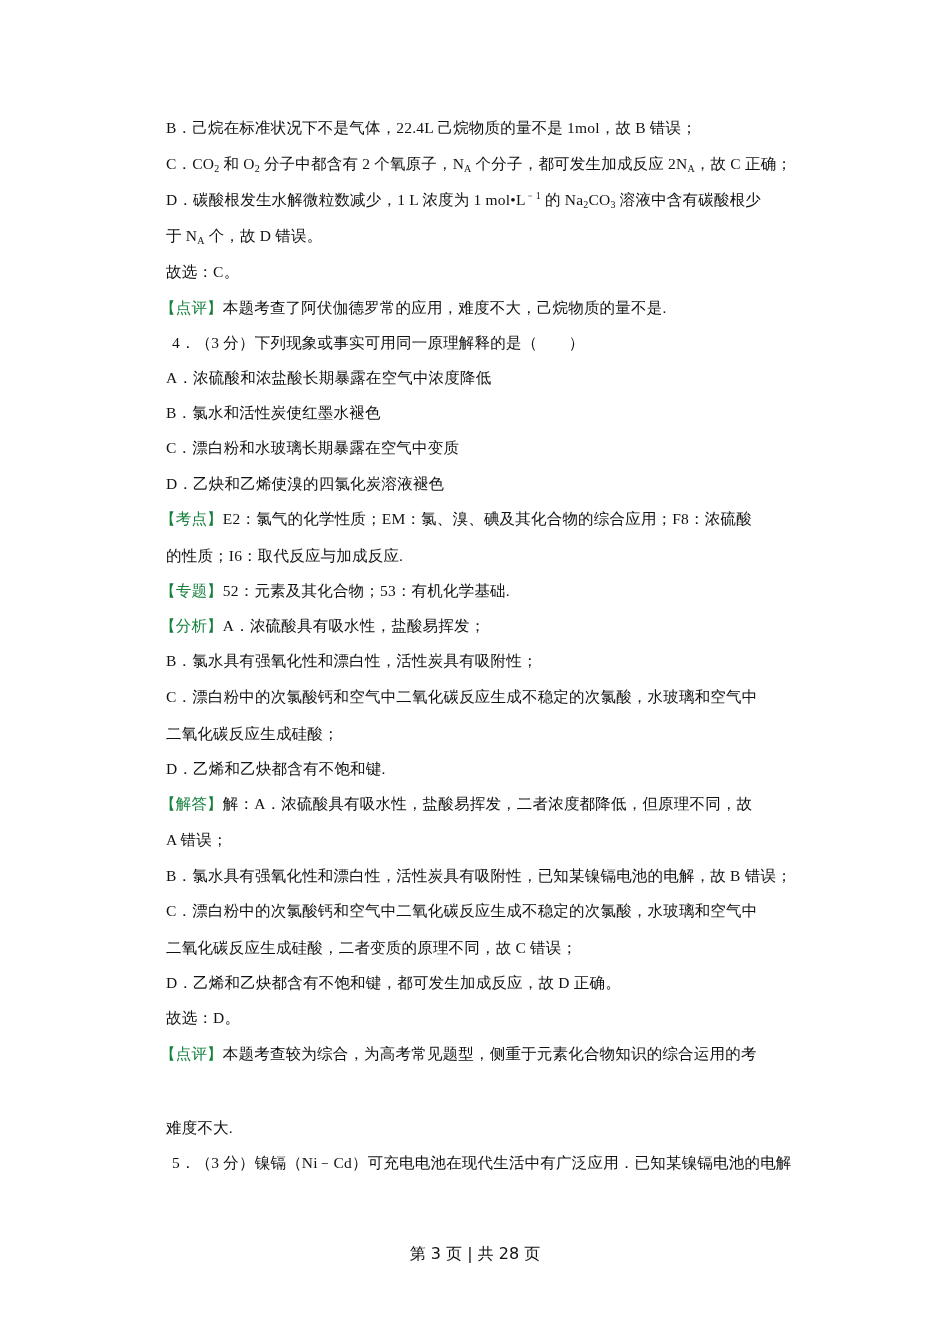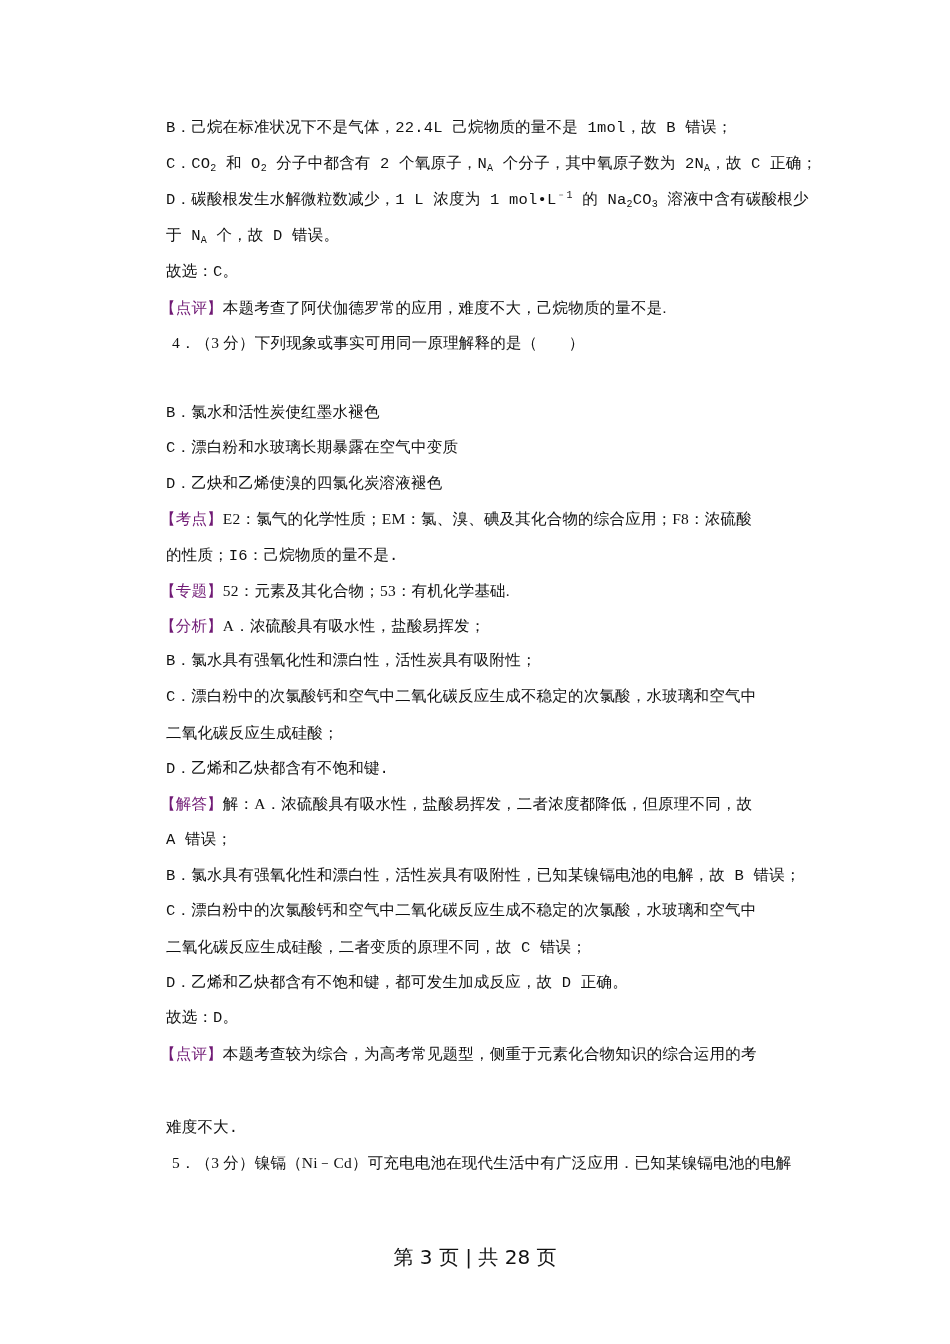--- a/index.html
+++ b/index.html
@@ -1,52 +1,53 @@
 <!DOCTYPE html>
 <html><head>
 <meta charset="utf-8">
 <style>
   html, body { margin: 0; padding: 0; background: #ffffff; }
   body { width: 950px; height: 1344px; position: relative; overflow: hidden;
          font-family: "Liberation Serif", "DejaVu Serif", serif; color: #111; }
   .page { position: absolute; left: 0; top: 0; width: 950px; height: 1344px; }
   .line { position: absolute; font-size: 15.5px; line-height: 20px; white-space: nowrap; letter-spacing: 0.2px; }
-  .ind { left: 166px; font-family: Liberation Mono, monospace; }
+  .ind { left: 166px; }
   .q { left: 144px; margin-left: 28px; }
-  .tag { color: #701a75; }
+  .tag { color: #15803d; }
   sub { font-size: 10px; vertical-align: -3px; line-height: 0; }
   sup { font-size: 10px; vertical-align: 6px; line-height: 0; }
   .footer { position: absolute; top: 1244px; left: 0; width: 950px; text-align: center;
-            font-family: "DejaVu Sans", sans-serif; font-size: 20px; color: #111; }
+            font-family: "DejaVu Sans", sans-serif; font-size: 16px; color: #111; }
 </style>
 </head>
 <body>
 
 <div class="page">
 
   <div class="line ind" style="top:118px">B．己烷在标准状况下不是气体，22.4L 己烷物质的量不是 1mol，故 B 错误；</div>
 
-  <div class="line ind" style="top:154px"><span>C．CO</span><sub>2</sub><span> 和 O</span><sub>2</sub><span> 分子中都含有 2 个氧原子，N</span><sub>A</sub><span> 个分子，其中氧原子数为 2N</span><sub>A</sub><span>，故 C 正确；</span></div>
+  <div class="line ind" style="top:154px"><span>C．CO</span><sub>2</sub><span> 和 O</span><sub>2</sub><span> 分子中都含有 2 个氧原子，N</span><sub>A</sub><span> 个分子，都可发生加成反应 2N</span><sub>A</sub><span>，故 C 正确；</span></div>
 
   <div class="line ind" style="top:190px"><span>D．碳酸根发生水解微粒数减少，1 L 浓度为 1 mol•L</span><sup>﹣1</sup><span> 的 Na</span><sub>2</sub><span>CO</span><sub>3</sub><span> 溶液中含有碳酸根少</span></div>
 
   <div class="line ind" style="top:226px"><span>于 N</span><sub>A</sub><span> 个，故 D 错误。</span></div>
 
   <div class="line ind" style="top:262px">故选：C。</div>
 
   <div class="line" style="top:298px; left:160px"><span class="tag">【点评】</span><span>本题考查了阿伏伽德罗常的应用，难度不大，己烷物质的量不是.</span></div>
 
   <div class="line q" style="top:333px">4．（3 分）下列现象或事实可用同一原理解释的是（　　）</div>
 
+  <div class="line ind" style="top:368px">A．浓硫酸和浓盐酸长期暴露在空气中浓度降低</div>
   <div class="line ind" style="top:403px">B．氯水和活性炭使红墨水褪色</div>
   <div class="line ind" style="top:438px">C．漂白粉和水玻璃长期暴露在空气中变质</div>
   <div class="line ind" style="top:474px">D．乙炔和乙烯使溴的四氯化炭溶液褪色</div>
 
   <div class="line" style="top:509px; left:160px"><span class="tag">【考点】</span><span>E2：氯气的化学性质；EM：氯、溴、碘及其化合物的综合应用；F8：浓硫酸</span></div>
-  <div class="line ind" style="top:546px">的性质；I6：己烷物质的量不是.</div>
+  <div class="line ind" style="top:546px">的性质；I6：取代反应与加成反应.</div>
 
   <div class="line" style="top:581px; left:160px"><span class="tag">【专题】</span><span>52：元素及其化合物；53：有机化学基础.</span></div>
 
   <div class="line" style="top:616px; left:160px"><span class="tag">【分析】</span><span>A．浓硫酸具有吸水性，盐酸易挥发；</span></div>
   <div class="line ind" style="top:651px">B．氯水具有强氧化性和漂白性，活性炭具有吸附性；</div>
   <div class="line ind" style="top:687px">C．漂白粉中的次氯酸钙和空气中二氧化碳反应生成不稳定的次氯酸，水玻璃和空气中</div>
   <div class="line ind" style="top:724px">二氧化碳反应生成硅酸；</div>
   <div class="line ind" style="top:759px">D．乙烯和乙炔都含有不饱和键.</div>
 
   <div class="line" style="top:794px; left:160px"><span class="tag">【解答】</span><span>解：A．浓硫酸具有吸水性，盐酸易挥发，二者浓度都降低，但原理不同，故</span></div>

